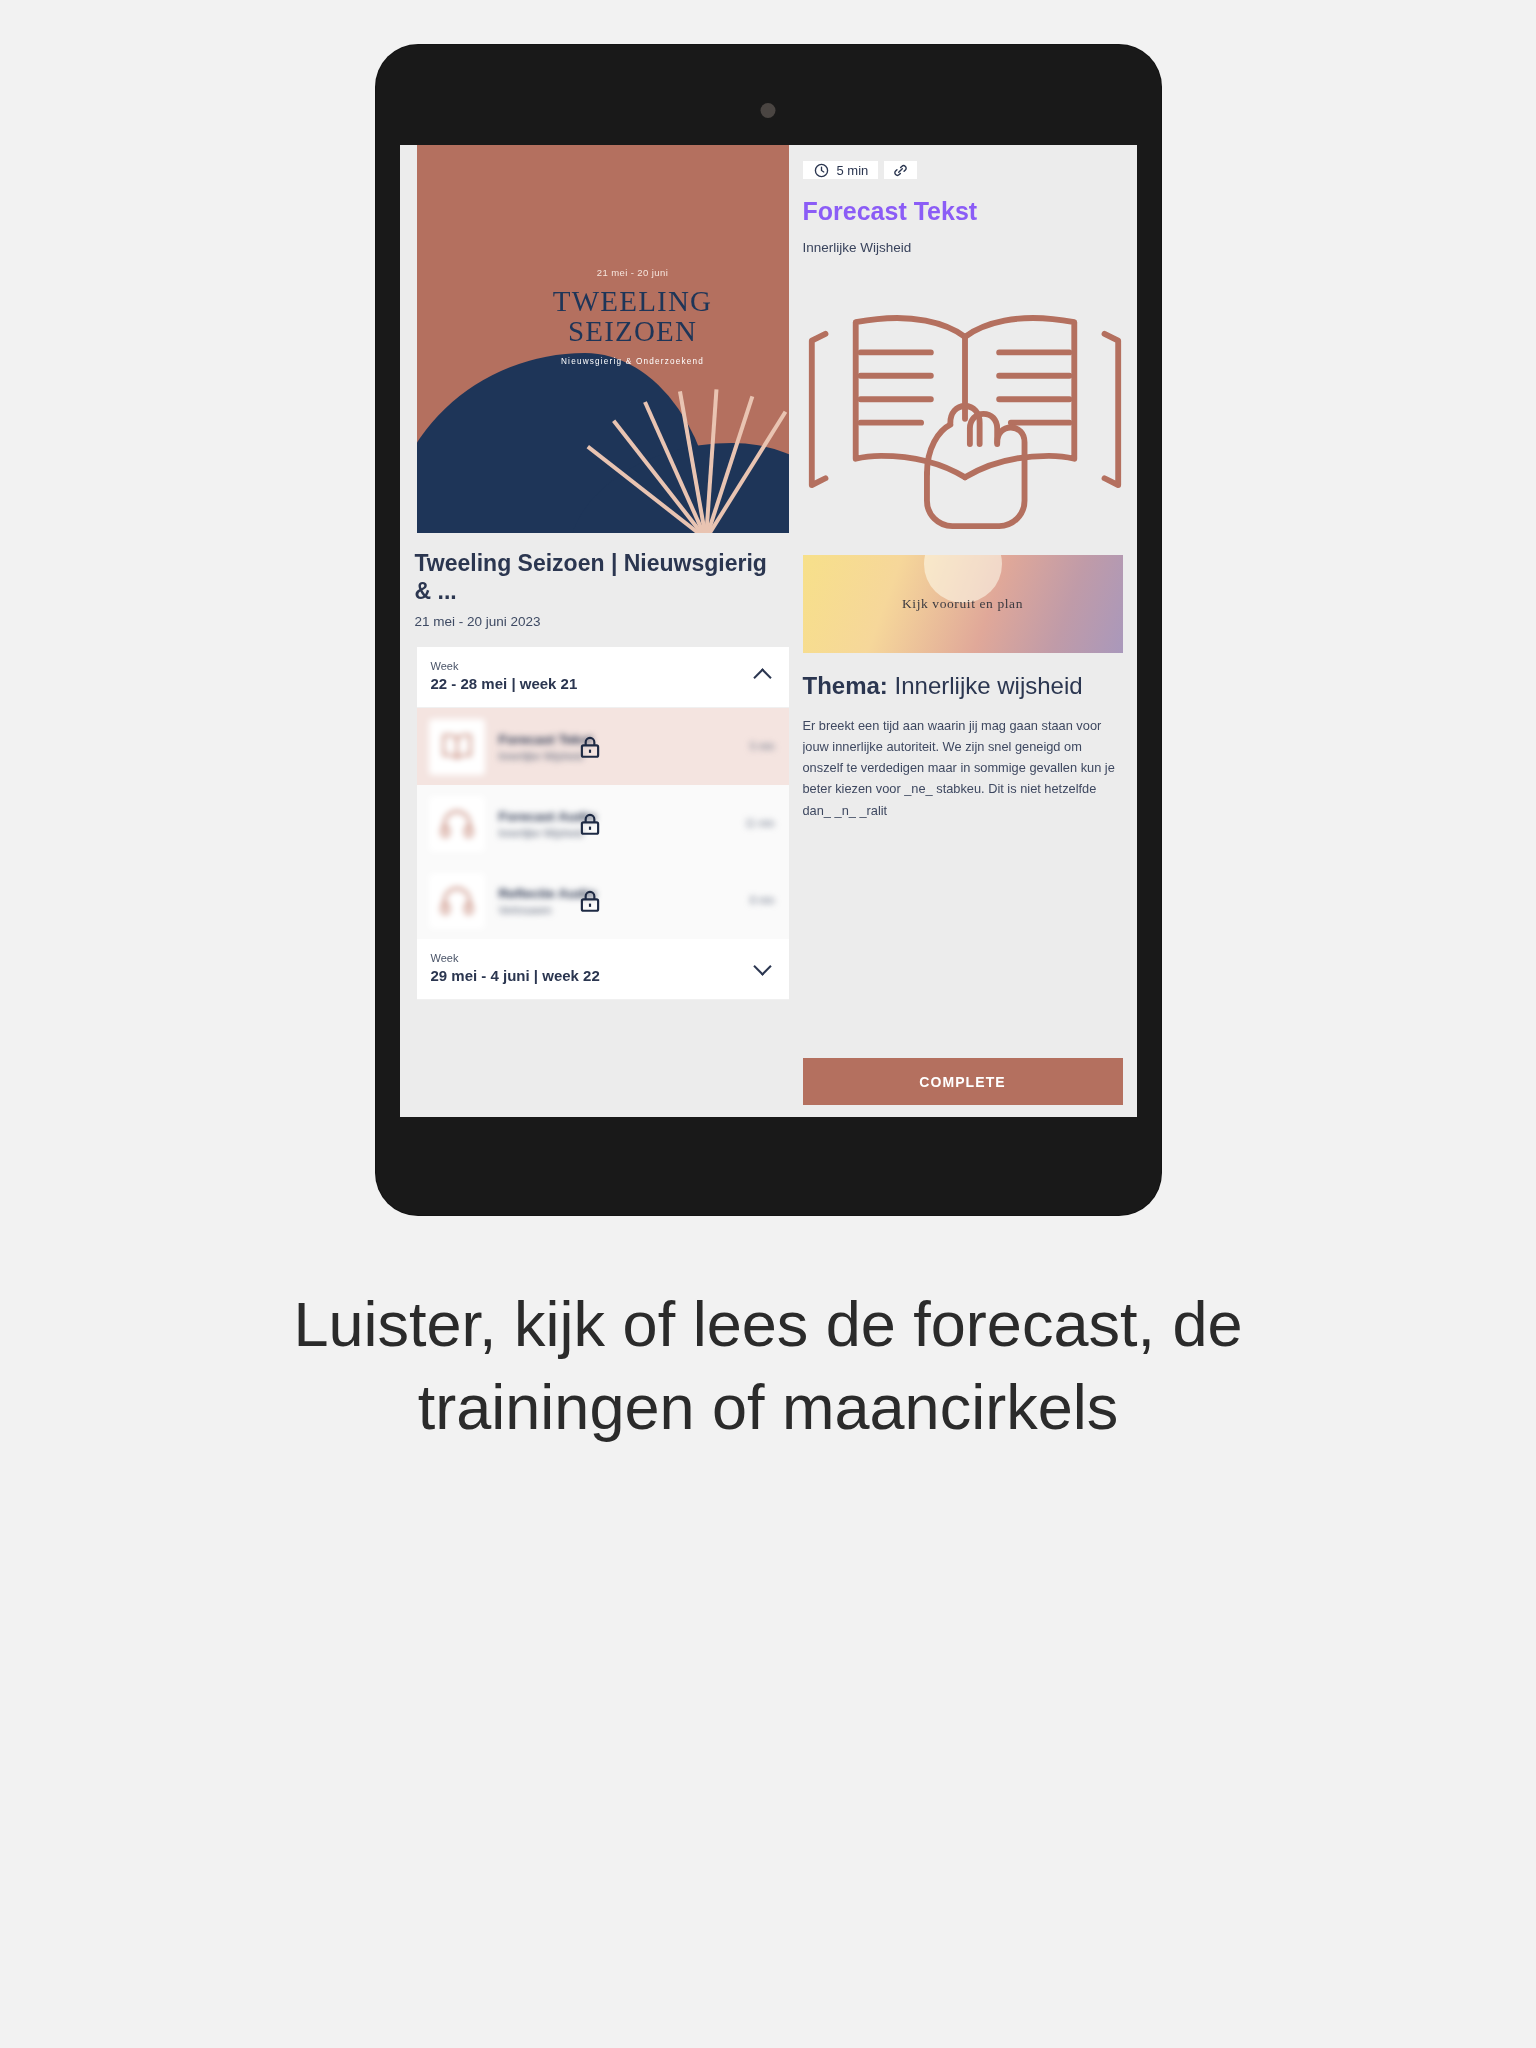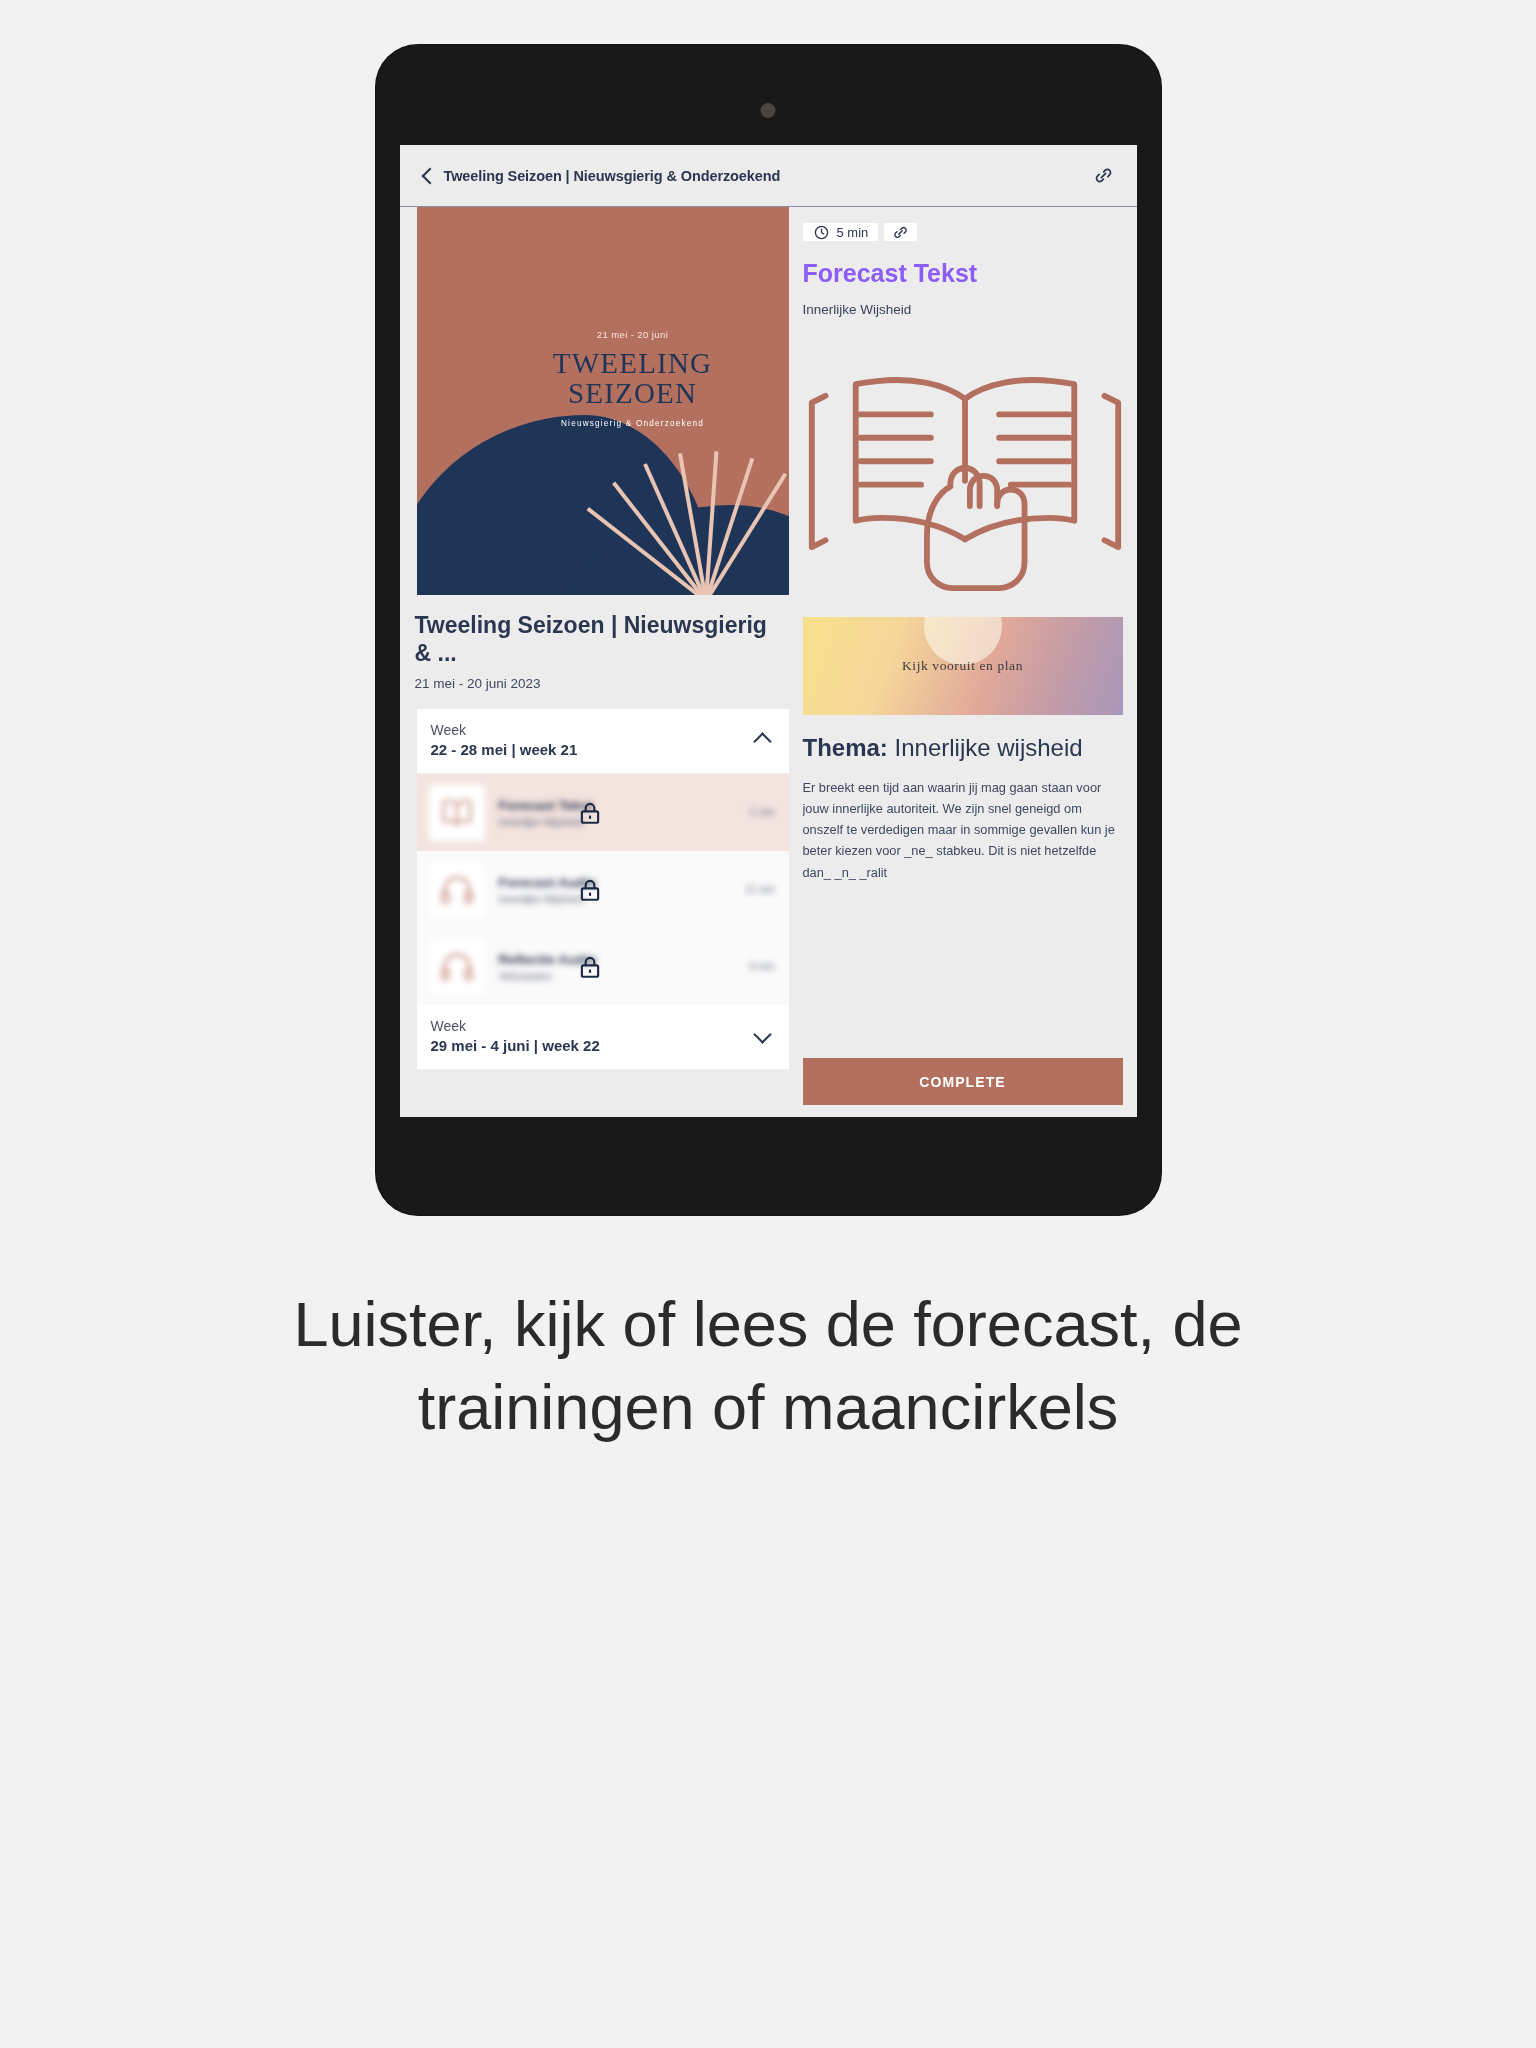--- a/index.html
+++ b/index.html
@@ -215,21 +215,21 @@
   .week-head {
     background: #ffffff;
     padding: 13px 18px 15px 14px;
     display: flex;
     align-items: center;
     border-bottom: 1px solid #f0f0f0;
     flex: 0 0 auto;
   }
   .week-head-texts { flex: 1 1 auto; }
   .week-label {
-    font-size: 14px;
+    font-size: 11px;
     color: #4a5468;
     margin-bottom: 3px;
   }
   .week-range {
     font-size: 15px;
     font-weight: bold;
     color: #2b3650;
   }
   .chev {
     width: 18px; height: 18px;
@@ -423,32 +423,20 @@
 </head>
 <body>
 
 <div class="page">
 
   <div class="tablet">
     <div class="camera"></div>
 
     <div class="screen">
 
-      <div class="app-header">
-        <div class="back-chevron"></div>
-        <div class="header-title">Tweeling Seizoen | Nieuwsgierig &amp; Onderzoekend</div>
-        <div class="header-spacer"></div>
-        <div class="link-icon">
-          <svg viewBox="0 0 24 24" fill="none" stroke="#2b3650" stroke-width="2" stroke-linecap="round">
-            <path d="M9.5 14.5l5-5"></path>
-            <path d="M12.2 7.8l1.6-1.6a3.6 3.6 0 015.1 5.1l-1.9 1.9"></path>
-            <path d="M11.8 16.2l-1.6 1.6a3.6 3.6 0 01-5.1-5.1l1.9-1.9"></path>
-          </svg>
-        </div>
-      </div>
 
       <div class="body-cols">
 
         <div class="col-left">
 
           <div class="poster">
             <div class="poster-blob"></div>
             <div class="poster-mountain"></div>
             <div class="poster-mountain2"></div>
             <div class="poster-rays">

